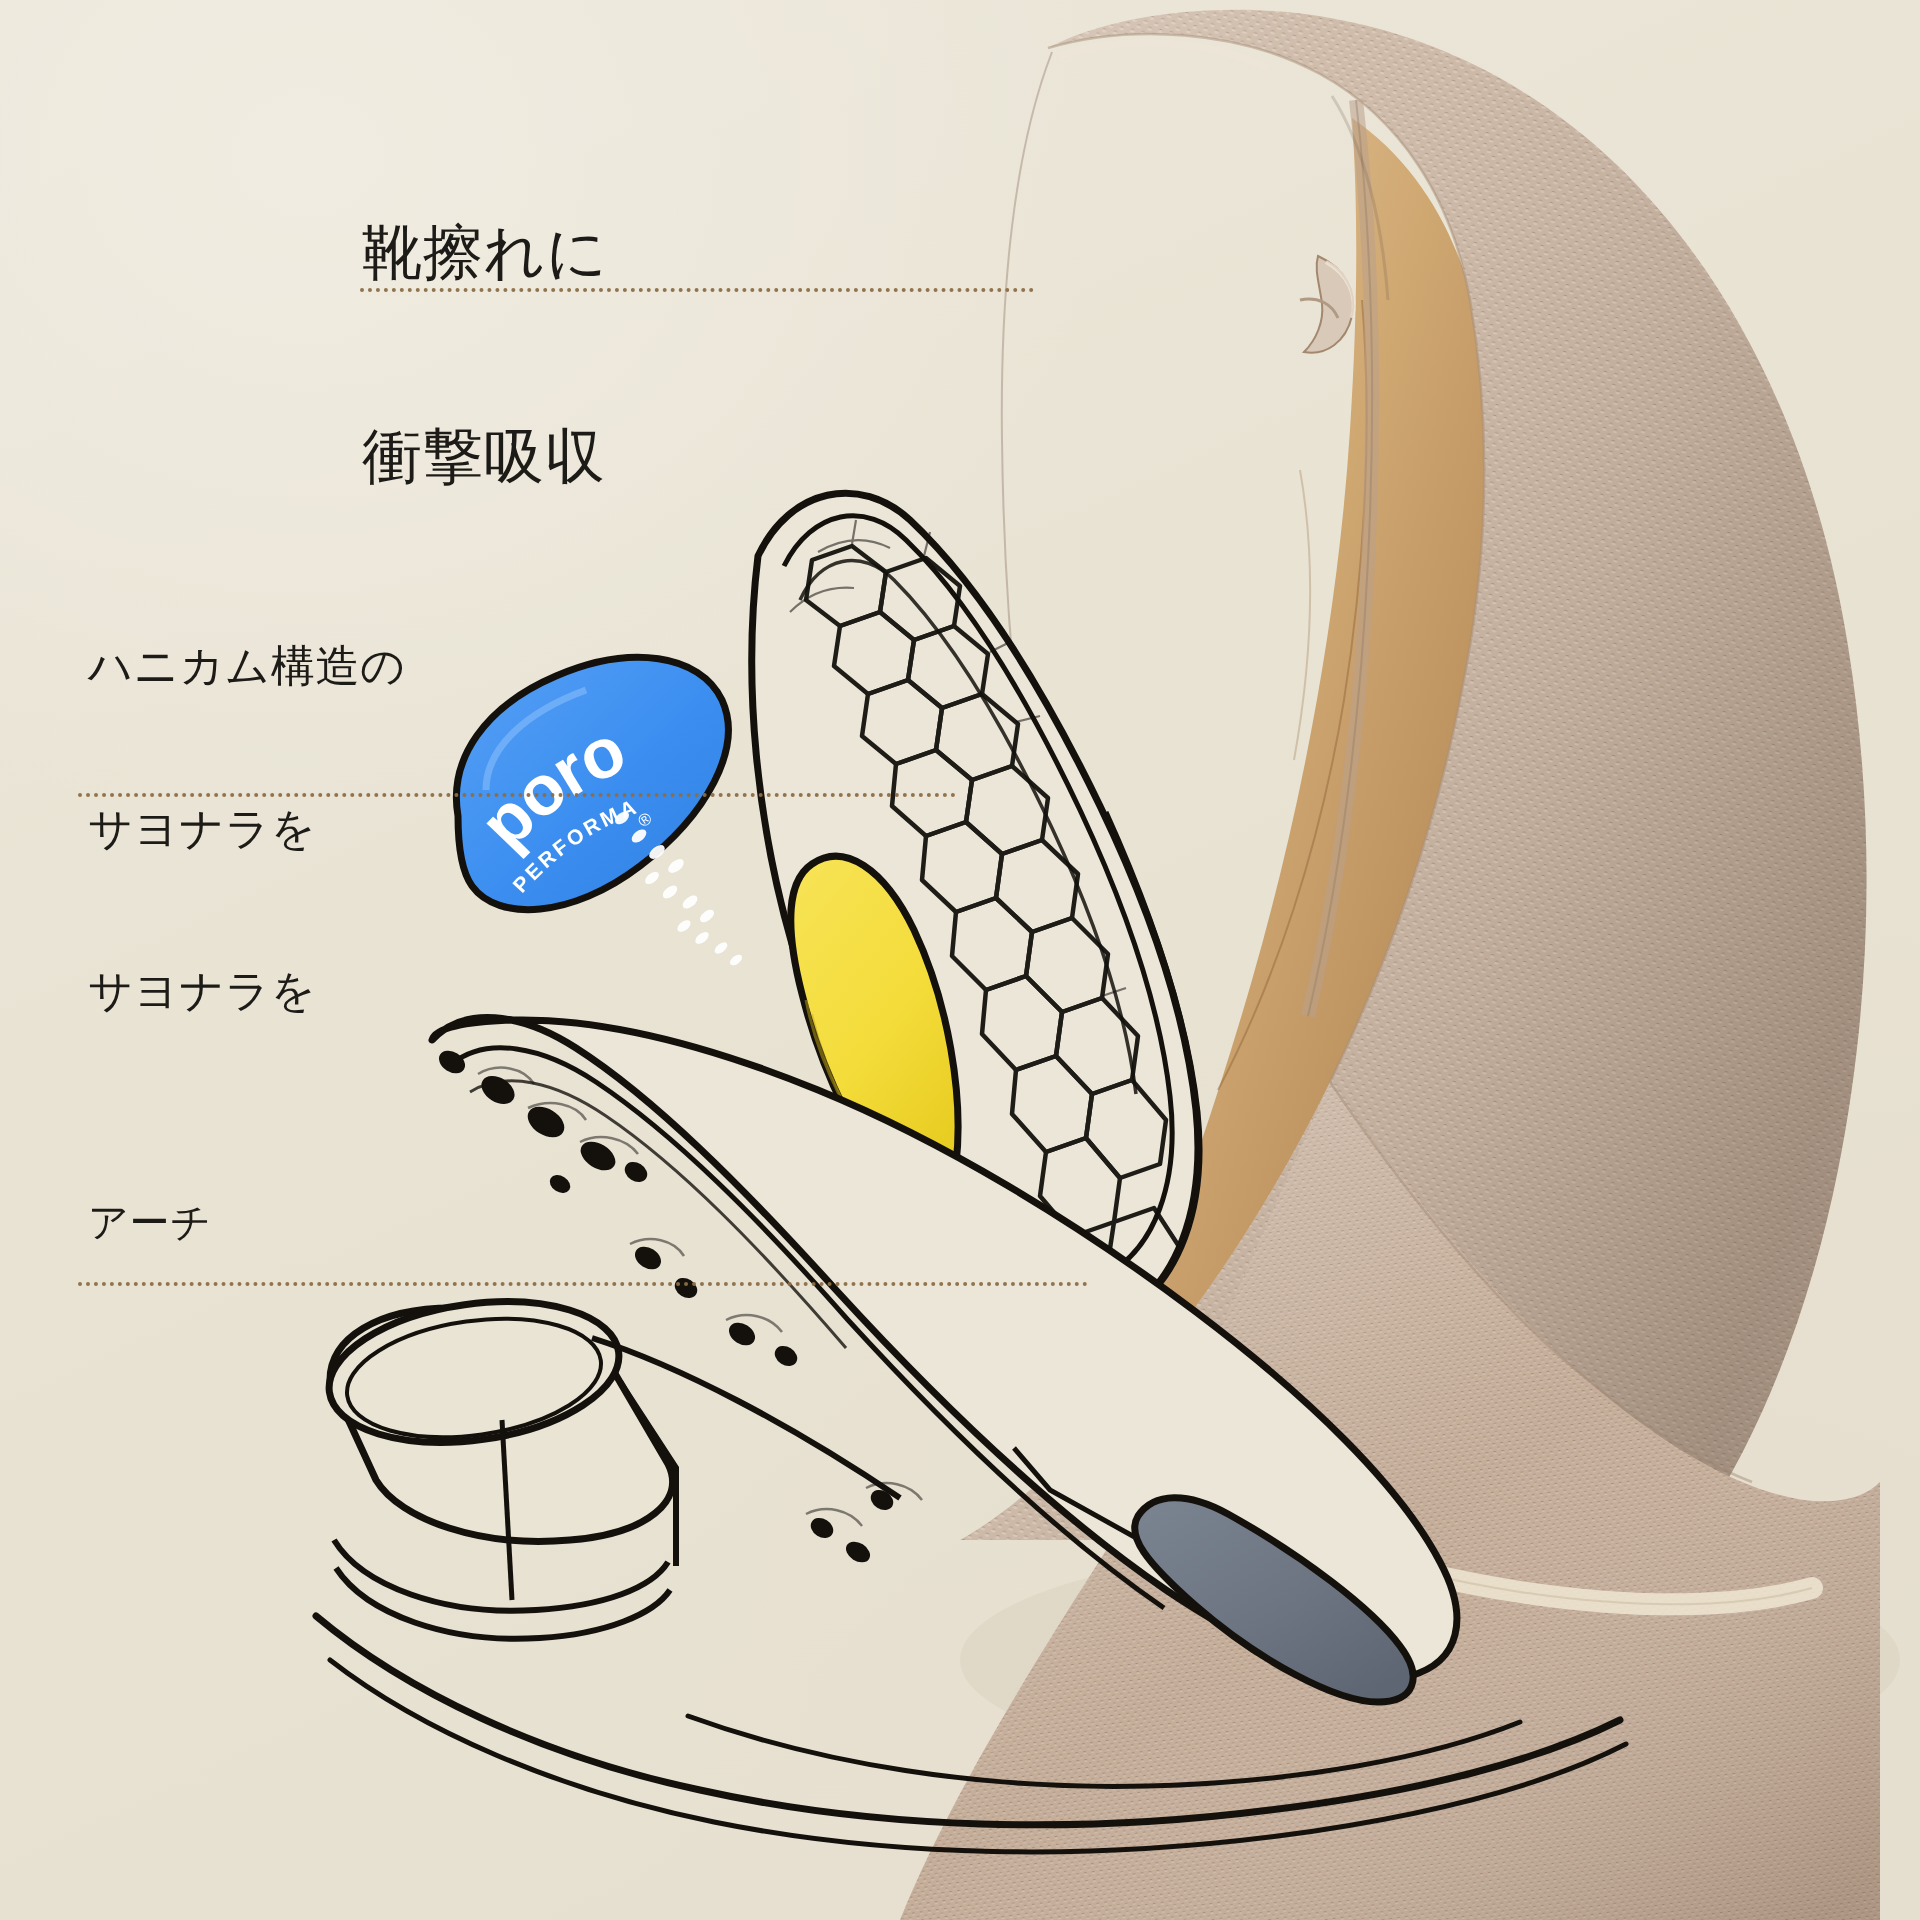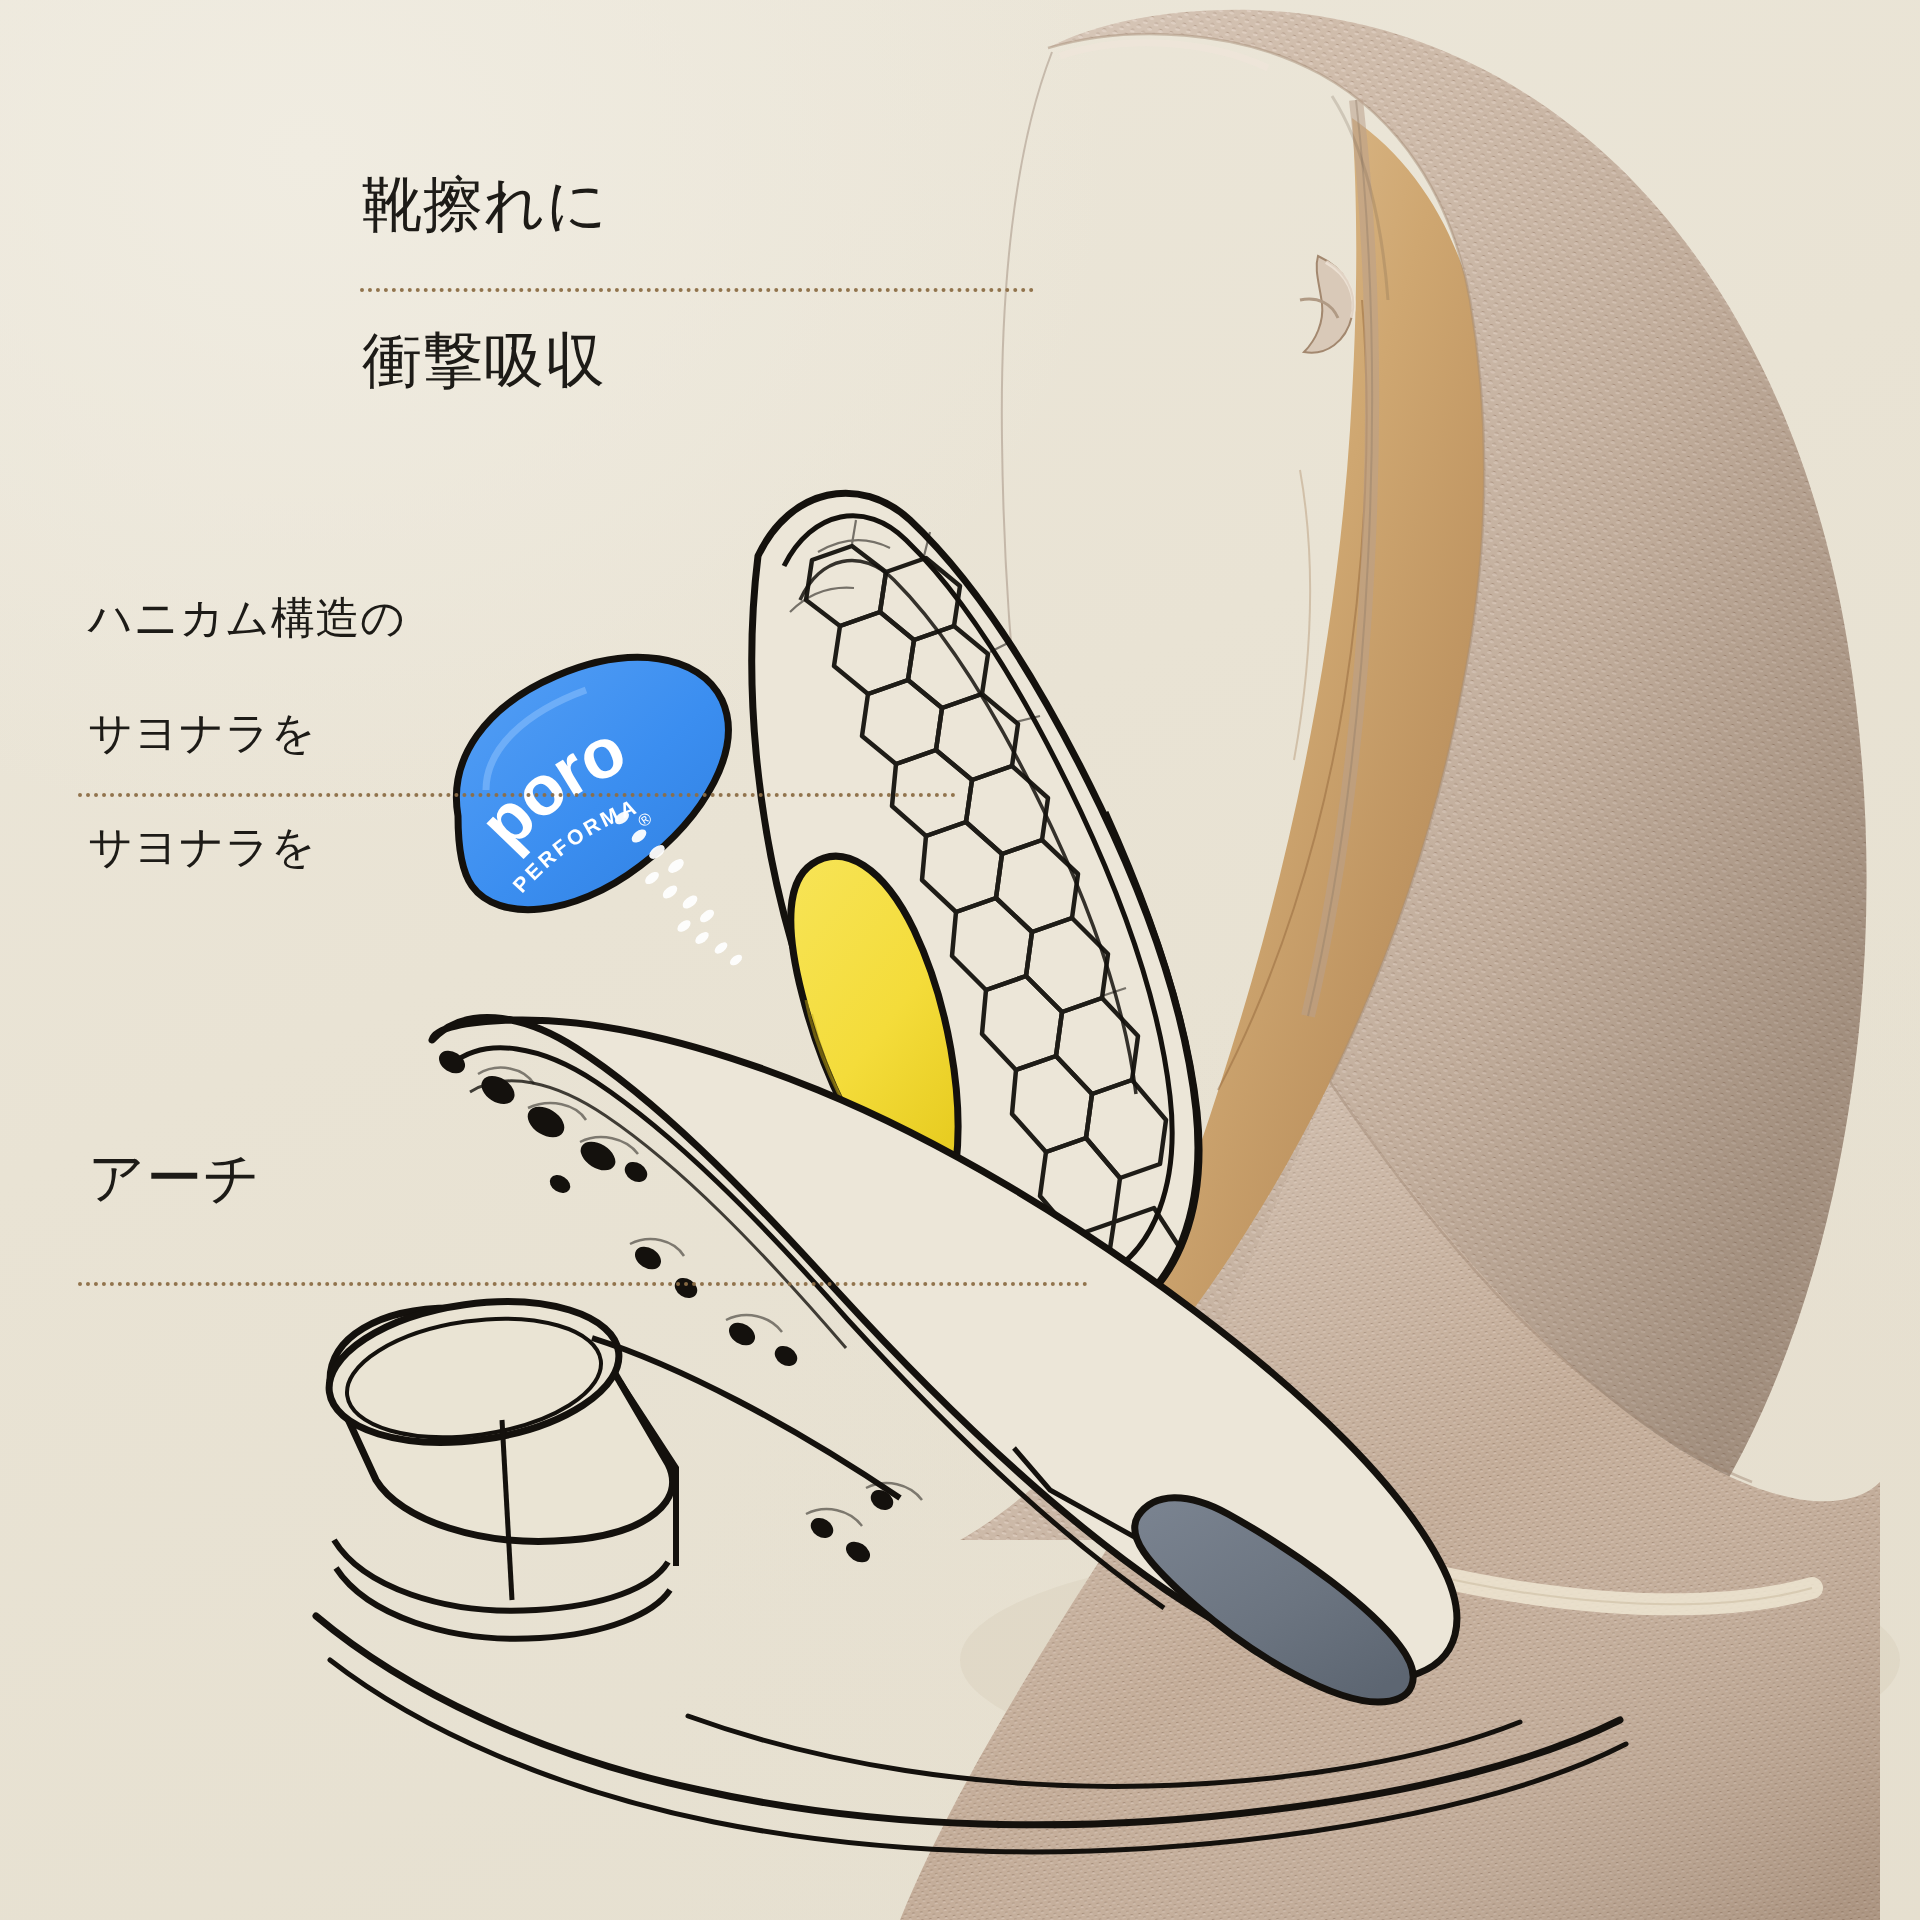--- a/index.html
+++ b/index.html
@@ -26,25 +26,25 @@
   
   .callout {
     position: absolute;
     color: #1d1b17;
     font-weight: 500;
     letter-spacing: 0.015em;
     white-space: pre-line;
     line-height: 1.30;
     text-rendering: geometricPrecision;
   }
-  .callout .line { display: block; }
+  .callout .line { display: block; margin-top: 48px; }
 
   #callout-1 { left: 362px; top: 88px;  font-size: 60px; }
   #callout-2 { left: 88px;  top: 533px; font-size: 44px; }
-  #callout-3 { left: 88px;  top: 1069px;font-size: 56px; }
+  #callout-3 { left: 88px;  top: 1097px;font-size: 40px; }
 
   .leader {
     position: absolute;
     height: 0;
     border-top: 4px dotted #8d6e46;
     opacity: .95;
   }
   #leader-1 { left: 360px; top: 288px;  width: 674px; }
   #leader-2 { left: 78px;  top: 793px;  width: 878px; }
   #leader-3 { left: 78px;  top: 1282px; width: 1010px; }

